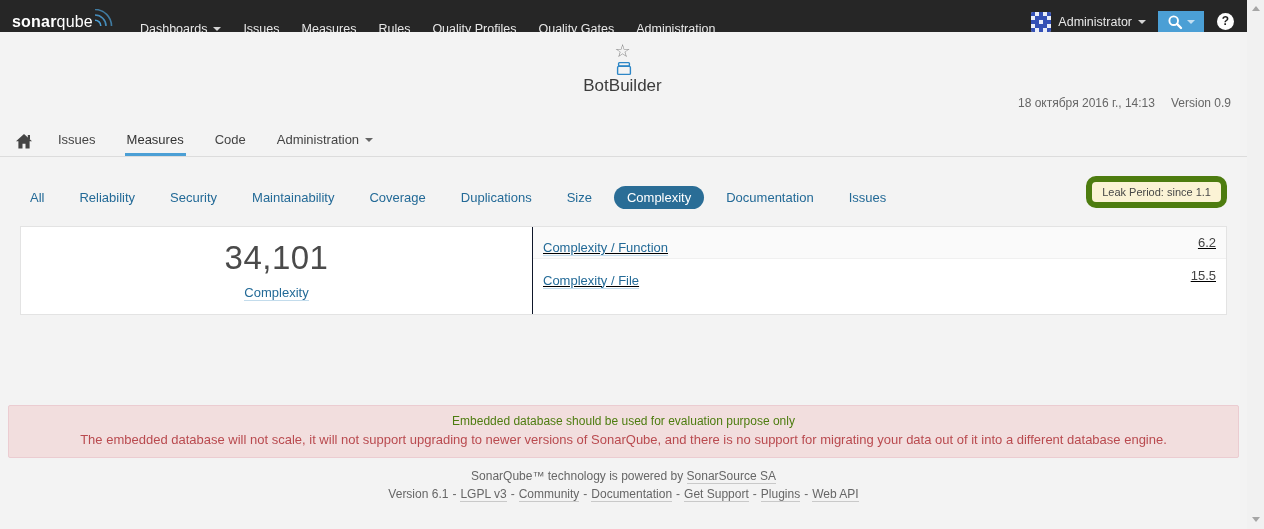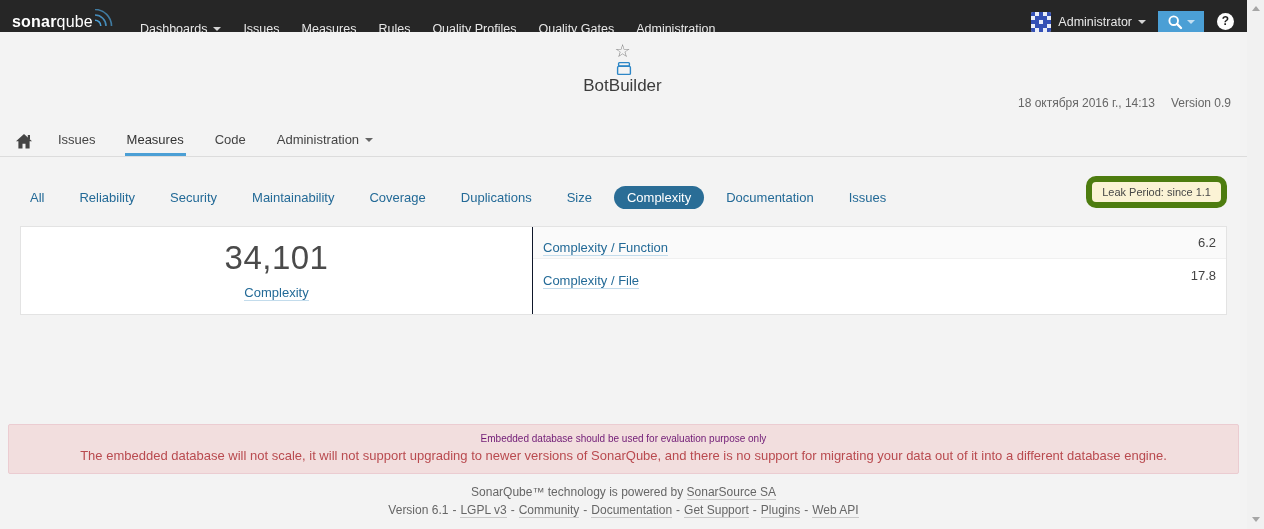--- a/index.html
+++ b/index.html
@@ -48,32 +48,32 @@
   .filter-row { display:flex; align-items:center; margin:18px 20px 0 30px;gap:8px; }
   .mtab { font-size:13px; color:#236a97; margin-right:27px; padding:4px 0; }
   .mtab.selected { background:#2a6d96; color:#fff; padding:4px 13px; border-radius:20px; margin-left:-13px; margin-right:14px; }
   .leak-badge { margin-left:auto; background:#fbf3d5; border:6px solid #4d7c0f; color:#474747; font-size:11px; padding:4px 10px; border-radius:10px; }
 
   .card { margin:17px 20px 0; background:#fff; border:1px solid #e3e3e3; display:flex; height:89px; flex-shrink:0; }
   .card-left { width:512px; border-right:1px solid #0f172a; display:flex; flex-direction:column; align-items:center; justify-content:center; }
   .big-number { font-size:33px; font-weight:300; color:#4a4a4a; line-height:1; letter-spacing:.5px; }
   .main-measure-link { margin-top:11px; font-size:13px; color:#236a97; border-bottom:1px solid #c3dcec; line-height:15px; }
   .card-right { flex:1; display:flex; flex-direction:column; }
-  .m-row { height:32px; display:flex; align-items:center; justify-content:space-between; padding:0 10px; font-size:13px; }
+  .m-row { height:32px; display:flex; align-items:center; justify-content:space-between; padding:0 10px; font-size:13px;text-decoration:underline; }
   .m-row.odd { background:#fafafa; border-bottom:1px solid #f0f0f0; }
   .m-row a { color:#236a97; border-bottom:1px solid #c3dcec; line-height:15px; }
   .m-row .val { color:#444; }
 
   
   .warning { margin:auto 8px 0; background:#f2dede; border:1px solid #ebccd1; border-radius:2px; text-align:center; padding:8px 16px 10px; flex-shrink:0; }
-  .w-title { font-size:10px; color:#701a75; }
+  .w-title { font-size:12px; color:#4d7c0f; }
   .w-detail { font-size:13px; color:#b94a4f; margin-top:4px; }
 
   
-  .footer { text-align:center; font-size:12px; color:#666; padding:9px 0 10px; line-height:18px; flex-shrink:0; }
+  .footer { text-align:center; font-size:12px; color:#666; padding:9px 0 26px; line-height:18px; flex-shrink:0; }
   .footer a { color:#666; border-bottom:1px solid #c9c9c9; }
   .f-sep { margin:0 4px; }
 
   
   .scrollbar { width:17px; background:#f1f1f1; display:flex; flex-direction:column; justify-content:space-between; align-items:center; padding:6px 0 7px; flex-shrink:0; }
   .sb-up, .sb-down { width:0; height:0; border-left:4.5px solid transparent; border-right:4.5px solid transparent; cursor:pointer; }
   .sb-up { border-bottom:5px solid #a6a6a6; }
   .sb-down { border-top:5px solid #a6a6a6; }
 </style>
 </head>
@@ -207,21 +207,21 @@
         <div class="big-number">34,101</div>
         <a class="main-measure-link">Complexity</a>
       </div>
       <div class="card-right">
         <div class="m-row odd">
           <a>Complexity / Function</a>
           <span class="val">6.2</span>
         </div>
         <div class="m-row">
           <a>Complexity / File</a>
-          <span class="val">17.8</span>
+          <span class="val">15.5</span>
         </div>
       </div>
     </div>
 
     <div class="warning">
       <div class="w-title">Embedded database should be used for evaluation purpose only</div>
       <div class="w-detail">The embedded database will not scale, it will not support upgrading to newer versions of SonarQube, and there is no support for migrating your data out of it into a different database engine.</div>
     </div>
 
     <div class="footer">

